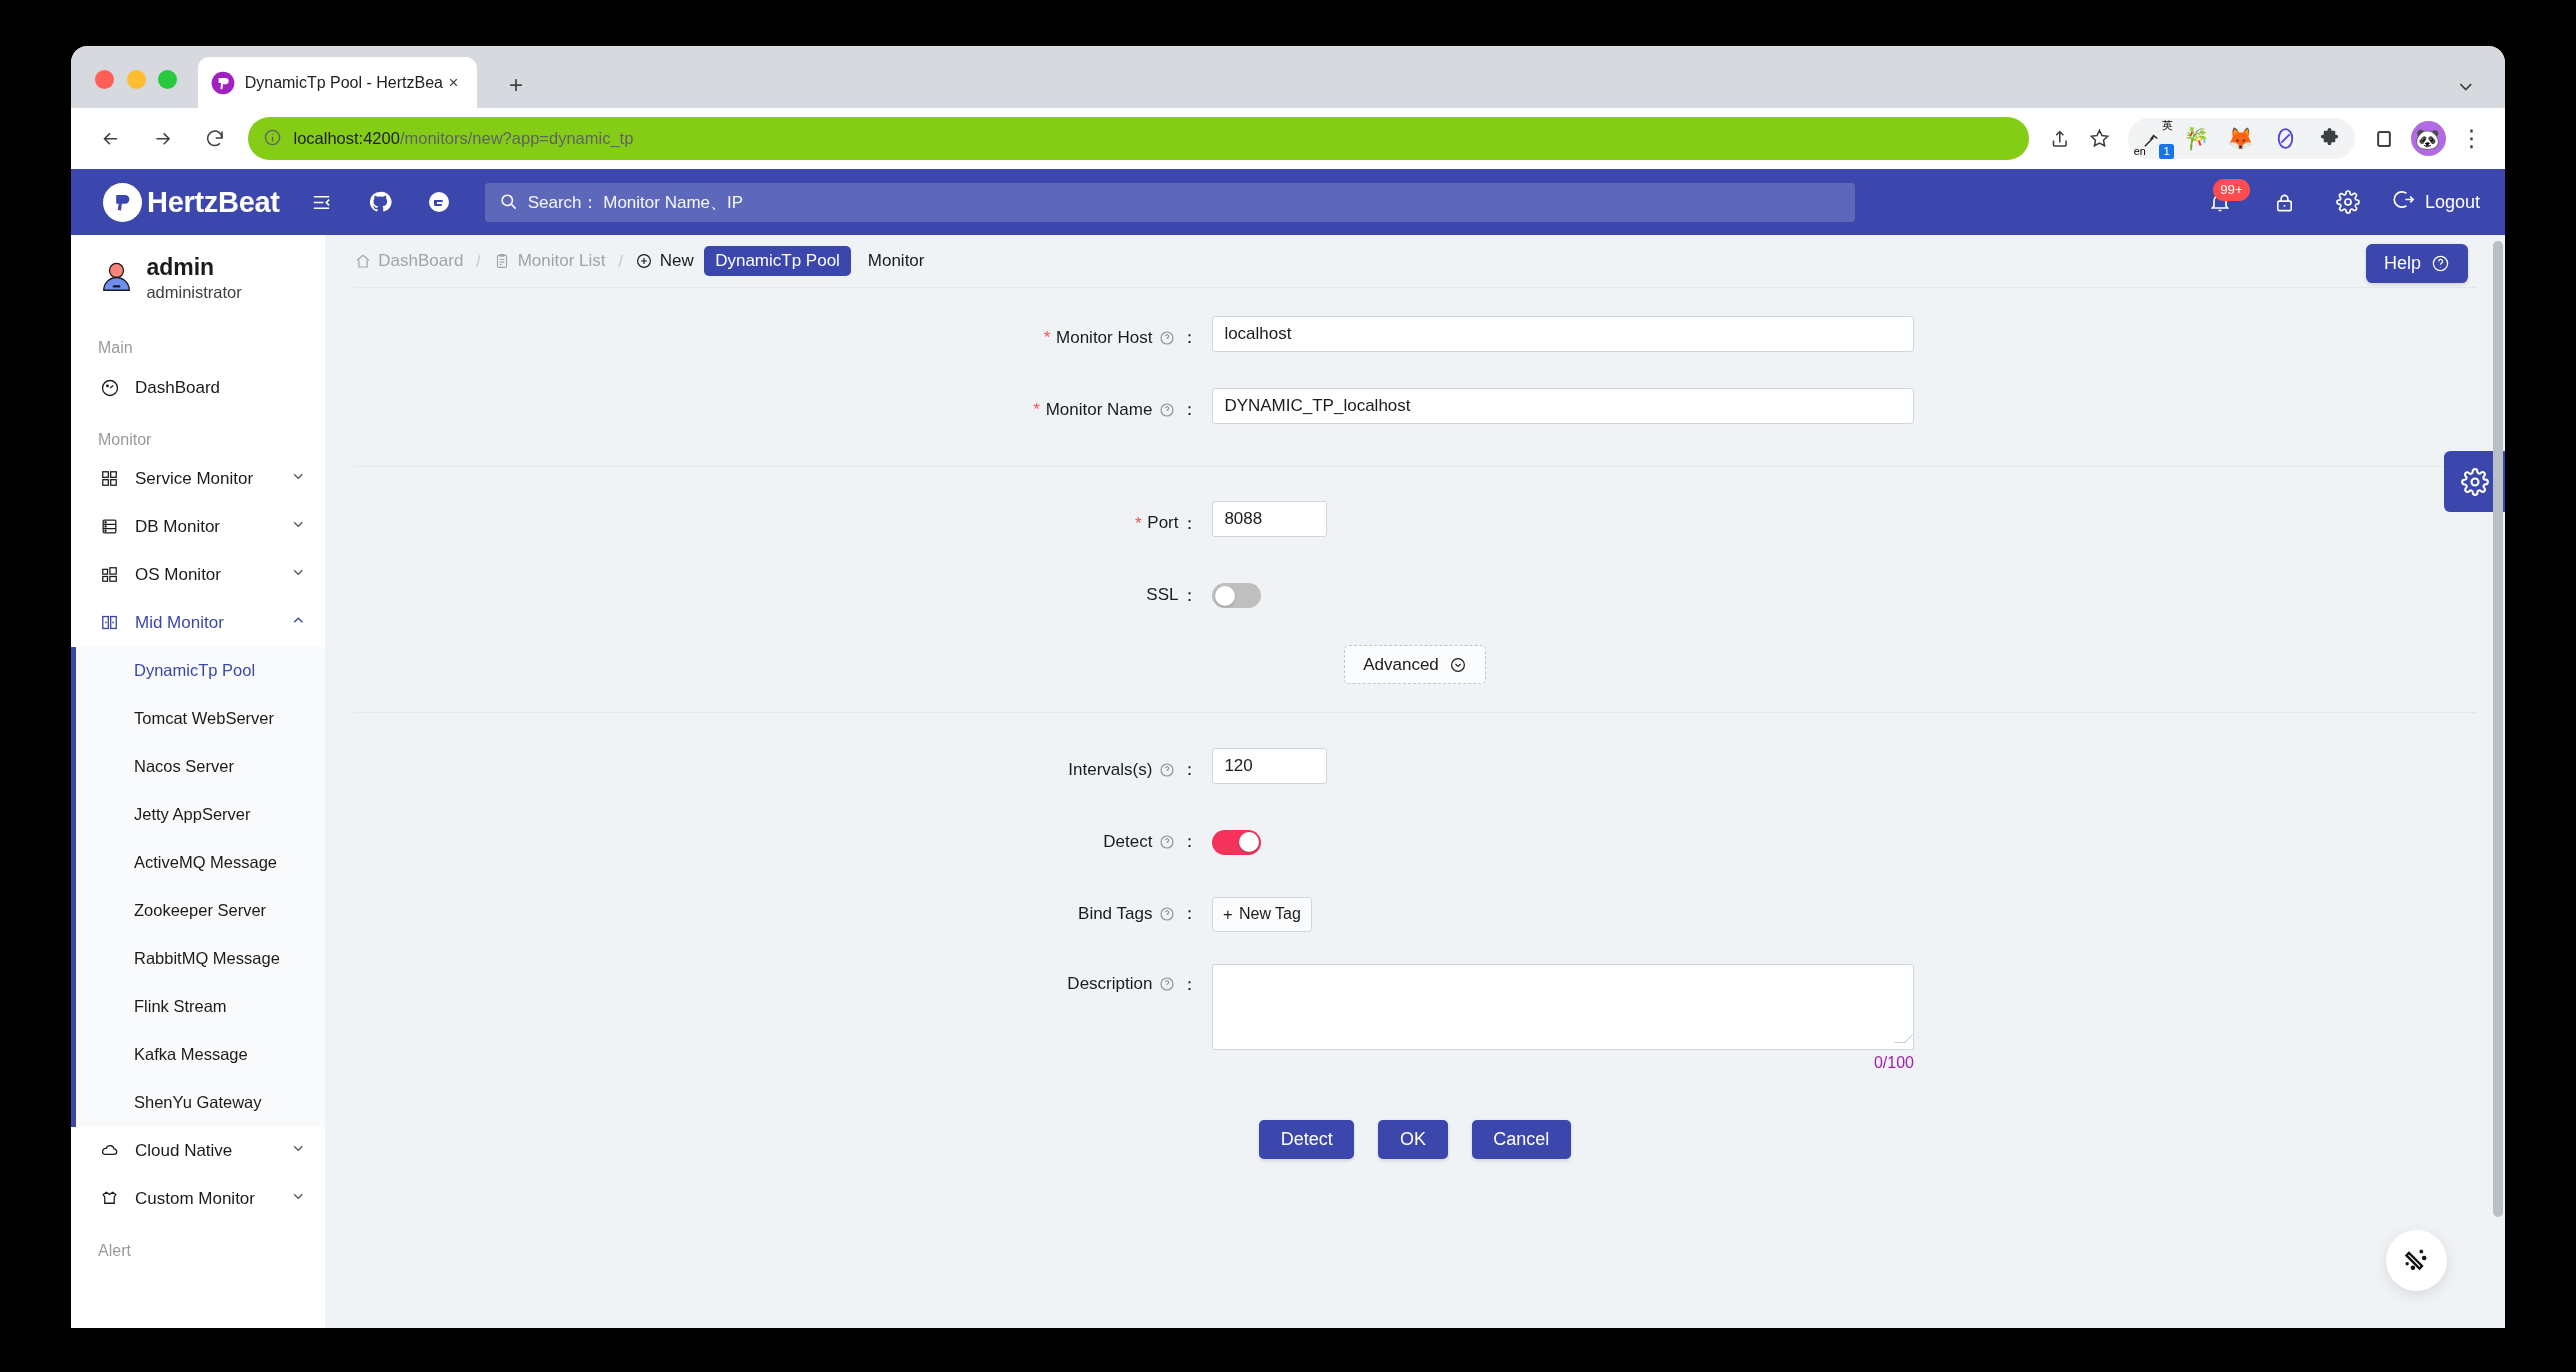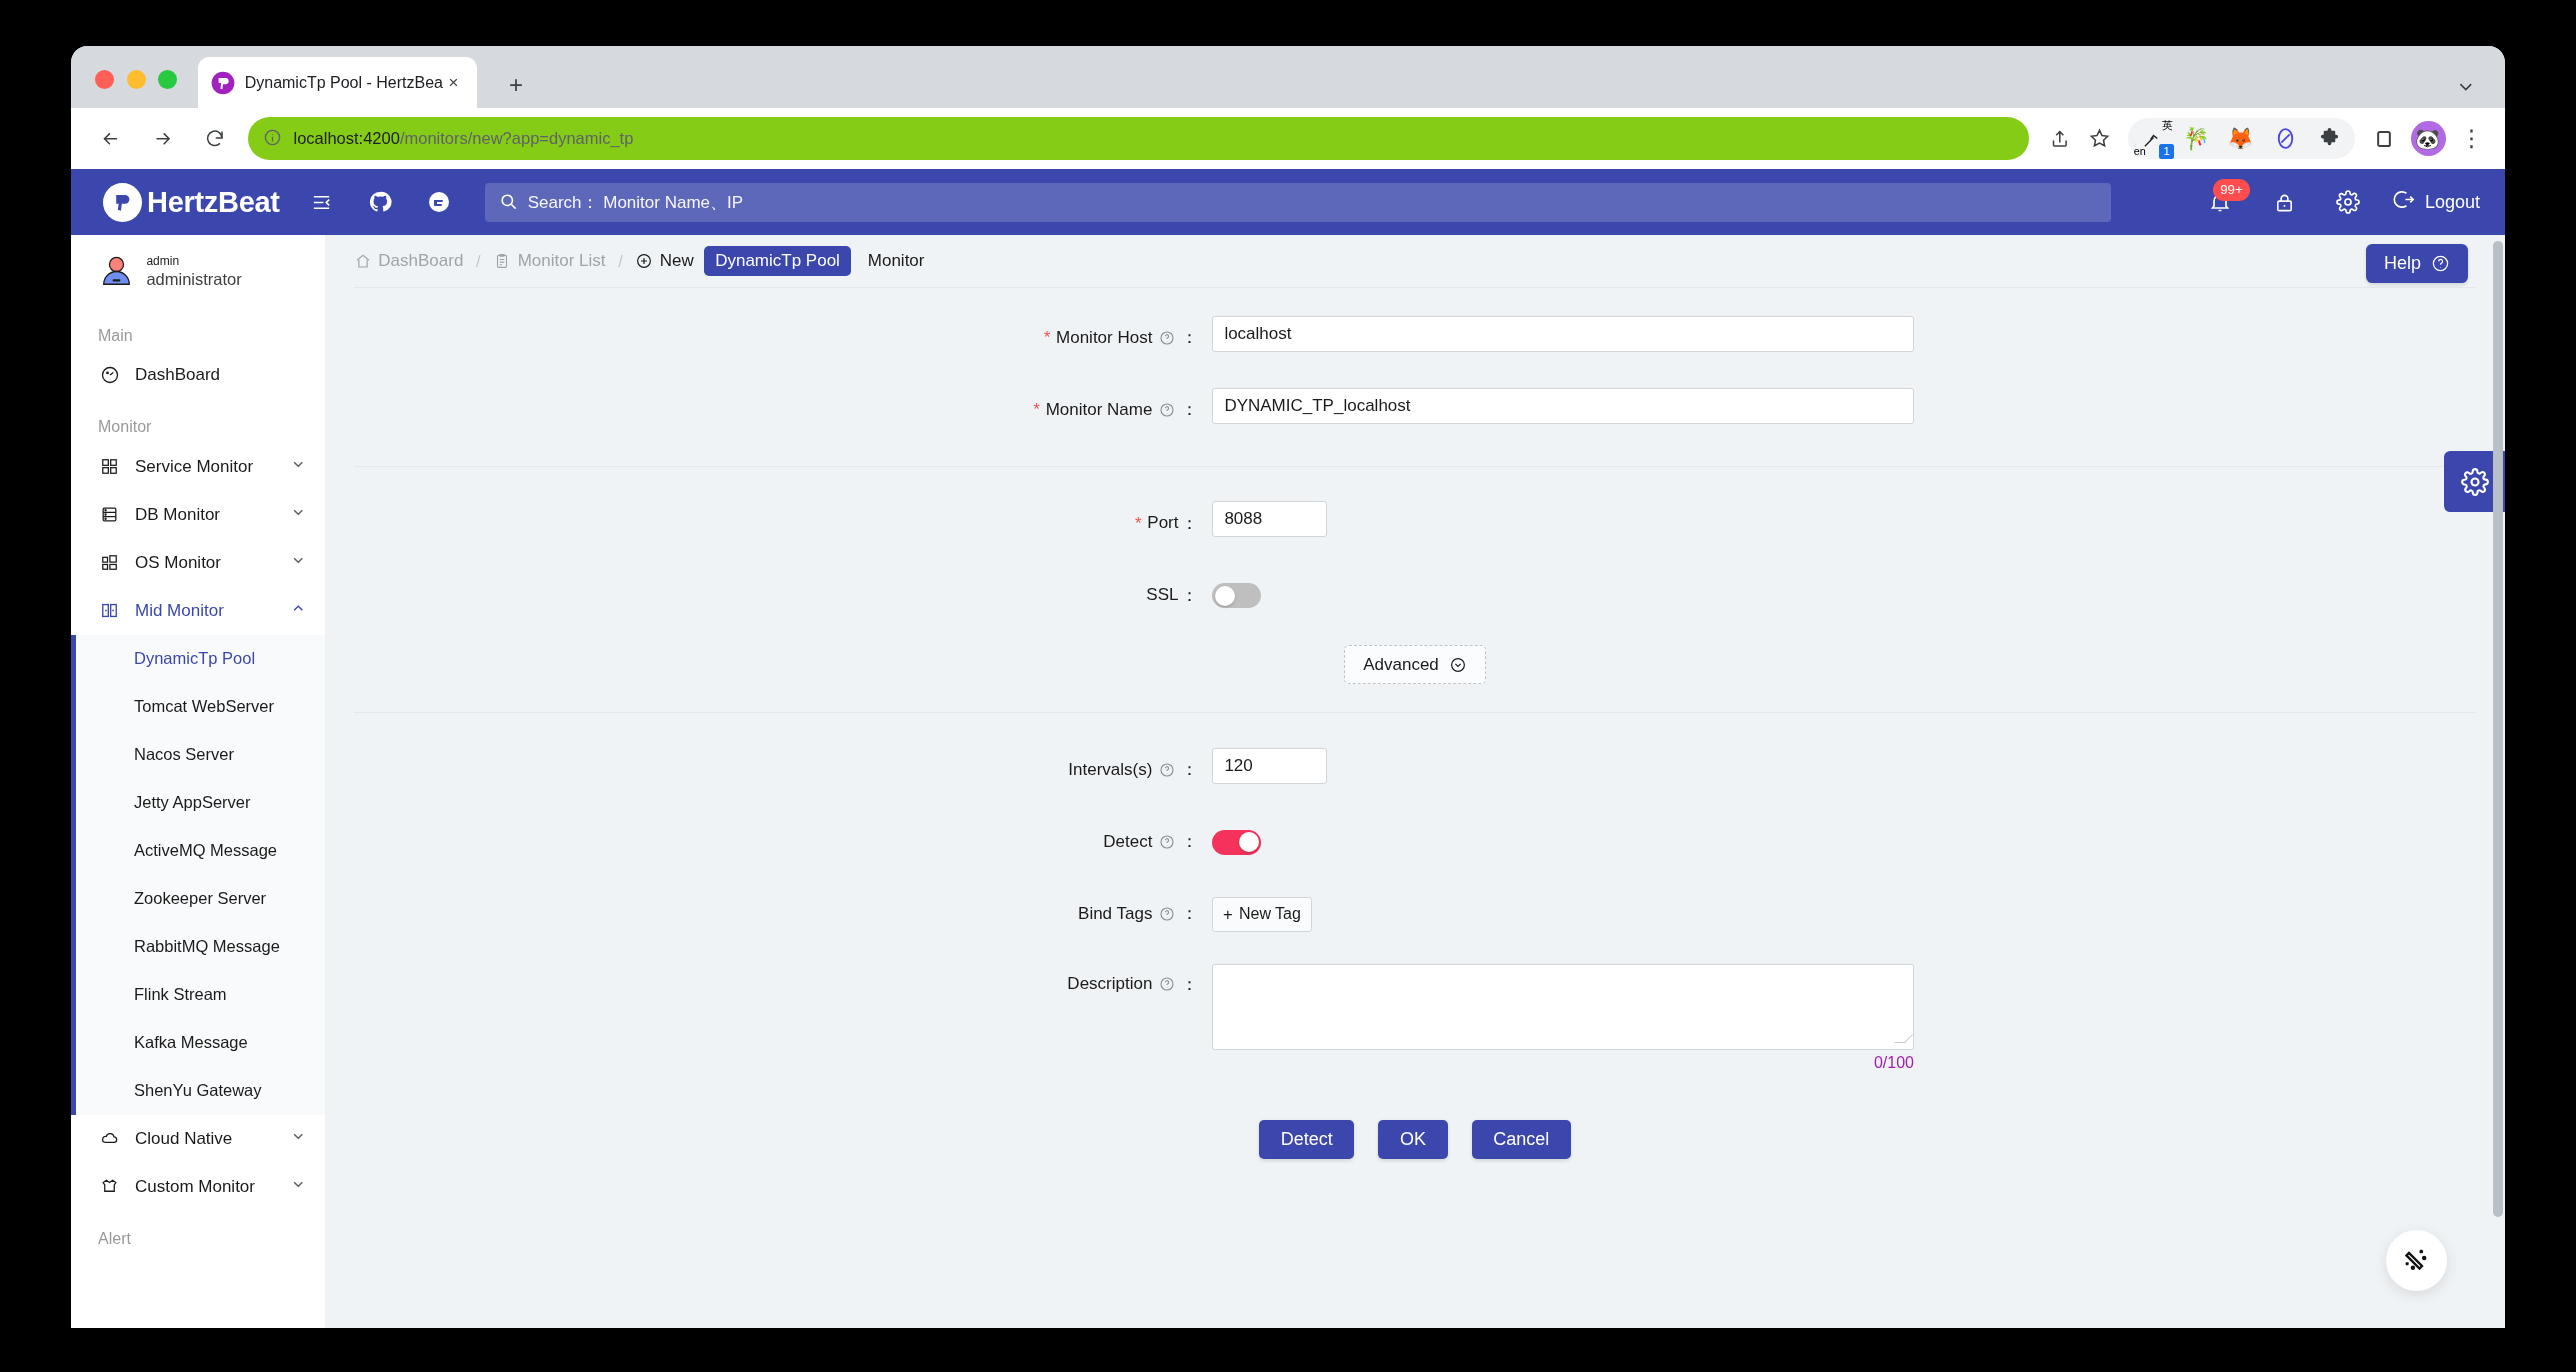--- a/index.html
+++ b/index.html
@@ -158,21 +158,21 @@
     font-size: 29px; font-weight: bold;
     letter-spacing: -0.3px;
   }
   .appbar-icon {
     width: 35px; height: 35px;
     display: flex; align-items: center; justify-content: center;
     color: #fff; margin-left: 24px;
   }
   .searchbox {
     margin-left: 28px;
-    width: 1626px; height: 39px;
+    width: 1370px; height: 39px;
     background: rgba(255,255,255,0.18);
     border-radius: 3.8px;
     display: flex; align-items: center;
     padding: 0 14px;
   }
   .searchbox .s-ic { color: #fff; margin-right: 10px; flex: 0 0 auto; }
   .searchbox .s-ph { color: #fff; font-size: 17px; opacity: 0.95; }
 
   .appbar-right {
     position: absolute; right: 25px; top: 0; height: 66px;
@@ -206,21 +206,21 @@
     background: #fff;
     border-radius: 0 0 0 0;
     position: relative;
     overflow: hidden;
   }
   .user {
     display: flex; align-items: center;
     padding: 18px 0 18px 27px;
   }
   .user-avatar { width: 37px; height: 37px; flex: 0 0 37px; margin-right: 11.4px; }
-  .user-name { font-size: 12px; font-weight: normal; color: #1b1b1b; line-height: 1.25; }
+  .user-name { font-size: 23px; font-weight: bold; color: #1b1b1b; line-height: 1.25; }
   .user-role { font-size: 16.5px; color: #404040; line-height: 1.25; }
 
   .nav-group-title {
     font-size: 16px; color: #9a9a9a;
     padding: 19px 0 6.3px 27px;
   }
   .nav-item {
     display: flex; align-items: center;
     height: 48px; padding-left: 27px; padding-right: 19px;
     font-size: 17px; color: #1b1b1b;

